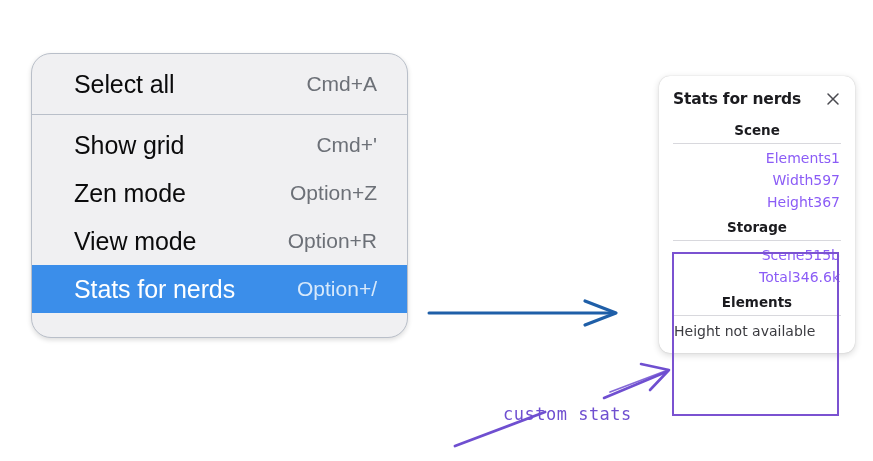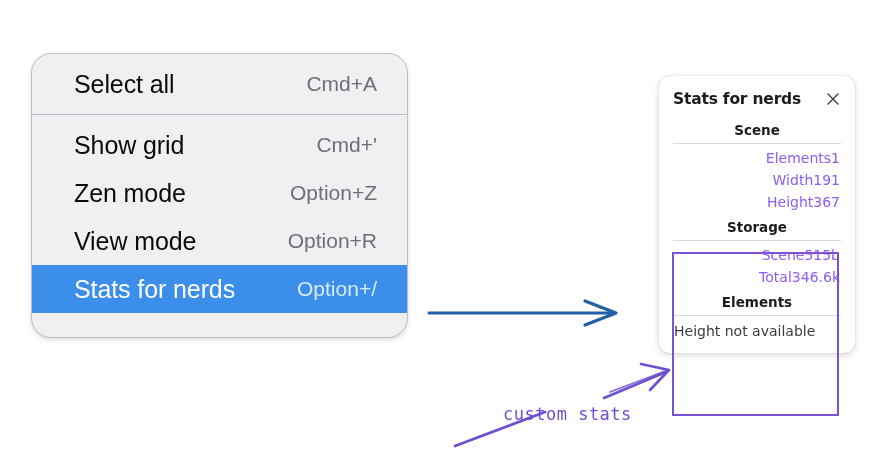--- a/index.html
+++ b/index.html
@@ -204,21 +204,21 @@
   </div>
 
   <div class="section-title">Scene</div>
   <div class="hr"></div>
   <div class="stat-row">
     <span class="k">Elements</span>
     <span class="v">1</span>
   </div>
   <div class="stat-row">
     <span class="k">Width</span>
-    <span class="v">191</span>
+    <span class="v">597</span>
   </div>
   <div class="stat-row">
     <span class="k">Height</span>
     <span class="v">367</span>
   </div>
 
   <div class="section-title">Storage</div>
   <div class="hr"></div>
   <div class="stat-row">
     <span class="k">Scene</span>

